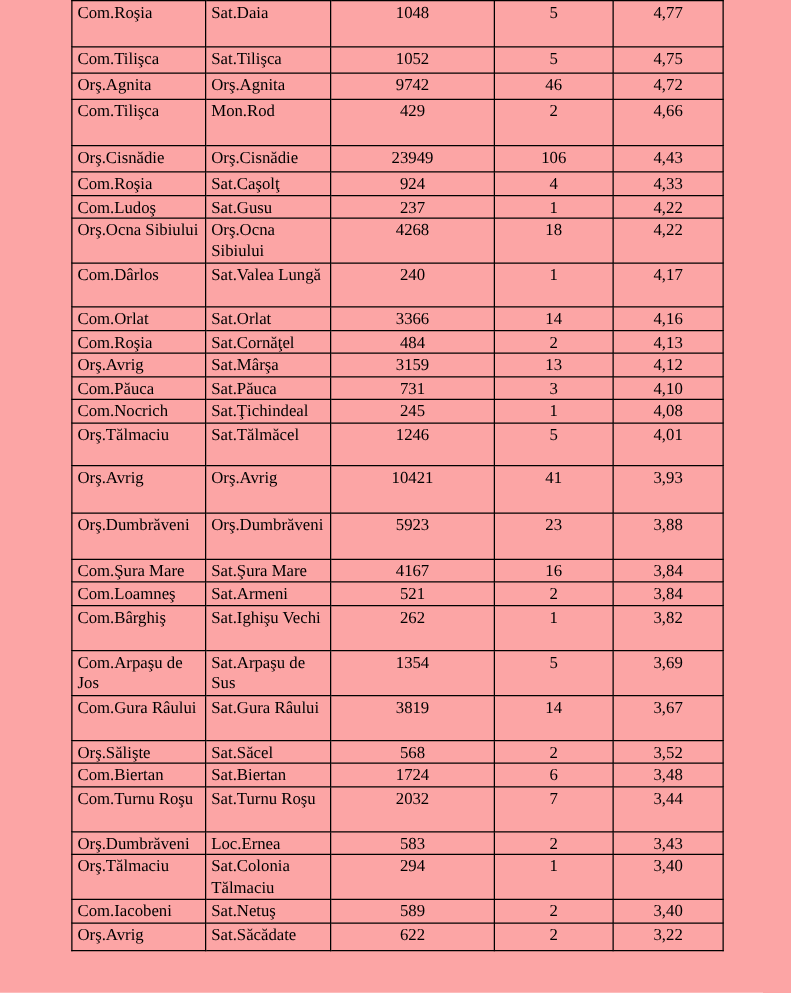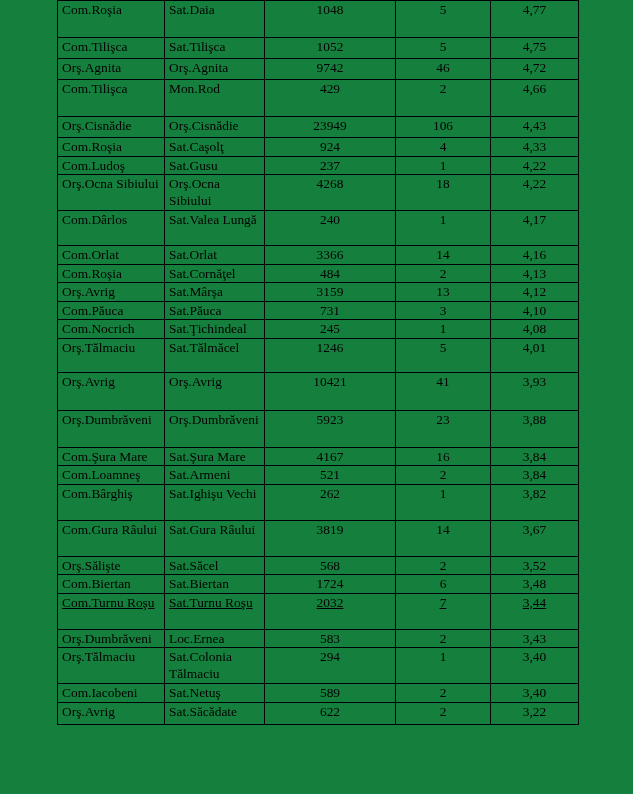--- a/index.html
+++ b/index.html
@@ -9,21 +9,21 @@
   body {
     width: 633px;
     height: 794px;
     overflow: hidden;
     background: #ffffff;
   }
   .page {
     position: relative;
     width: 633px;
     height: 794px;
-    background: #15803d;
+    background: #fca5a5;
     color: #000000;
     font-family: "Liberation Serif", "DejaVu Serif", serif;
     overflow: hidden;
   }
   table.data-table {
     position: absolute;
     left: 57px;
     top: 0px;
     width: 521px;
     border-collapse: collapse;
@@ -195,41 +195,48 @@
           <td class="num">3,84</td>
         </tr>
         <tr style="height: 36px;">
           <td class="txt">Com.Bârghiş</td>
           <td class="txt">Sat.Ighişu Vechi</td>
           <td class="num">262</td>
           <td class="num">1</td>
           <td class="num">3,82</td>
         </tr>
         <tr style="height: 36px;">
+          <td class="txt">Com.Arpaşu de Jos</td>
+          <td class="txt">Sat.Arpaşu de Sus</td>
+          <td class="num">1354</td>
+          <td class="num">5</td>
+          <td class="num">3,69</td>
+        </tr>
+        <tr style="height: 36px;">
           <td class="txt">Com.Gura Râului</td>
           <td class="txt">Sat.Gura Râului</td>
           <td class="num">3819</td>
           <td class="num">14</td>
           <td class="num">3,67</td>
         </tr>
         <tr style="height: 18px;">
           <td class="txt">Orş.Sălişte</td>
           <td class="txt">Sat.Săcel</td>
           <td class="num">568</td>
           <td class="num">2</td>
           <td class="num">3,52</td>
         </tr>
         <tr style="height: 18px; margin-top: 16px;">
           <td class="txt">Com.Biertan</td>
           <td class="txt">Sat.Biertan</td>
           <td class="num">1724</td>
           <td class="num">6</td>
           <td class="num">3,48</td>
         </tr>
-        <tr style="height: 36px; text-decoration: underline;">
+        <tr style="height: 36px;">
           <td class="txt">Com.Turnu Roşu</td>
           <td class="txt">Sat.Turnu Roşu</td>
           <td class="num">2032</td>
           <td class="num">7</td>
           <td class="num">3,44</td>
         </tr>
         <tr style="height: 18px;">
           <td class="txt">Orş.Dumbrăveni</td>
           <td class="txt">Loc.Ernea</td>
           <td class="num">583</td>

